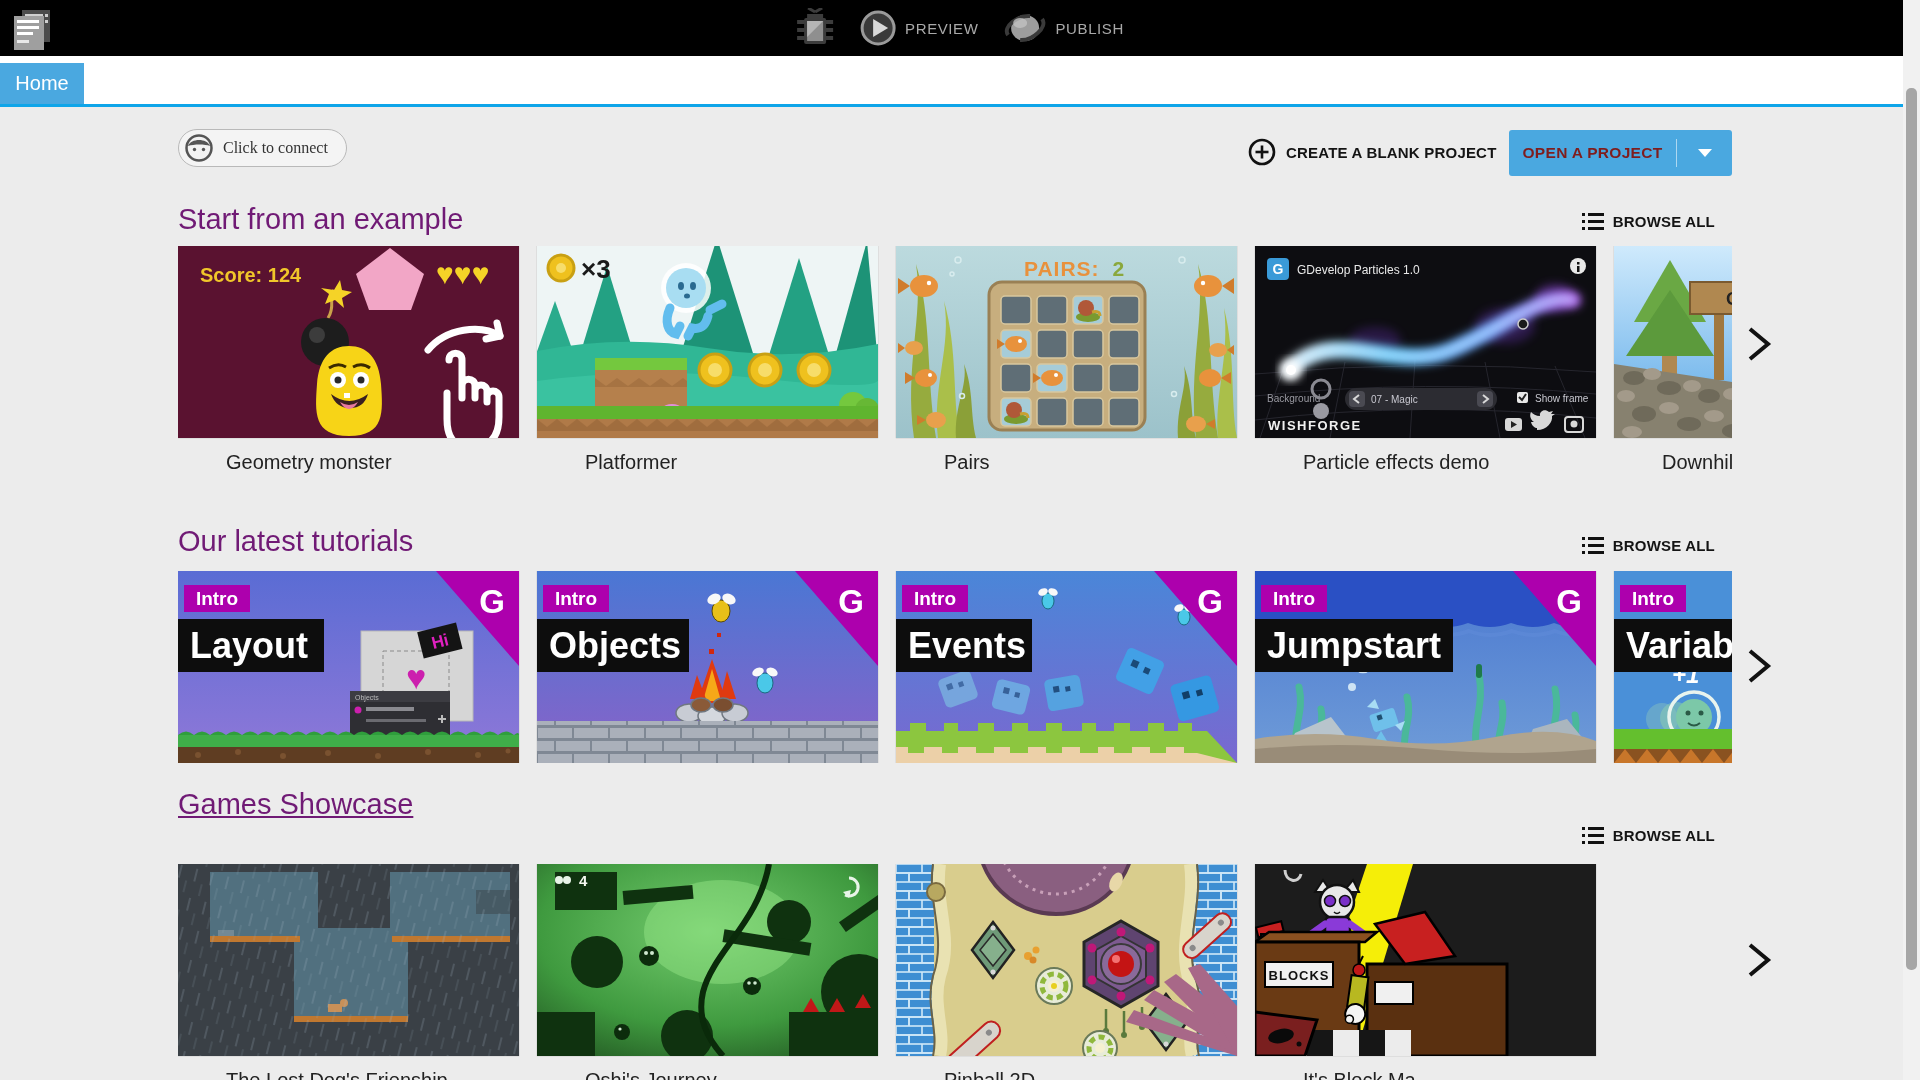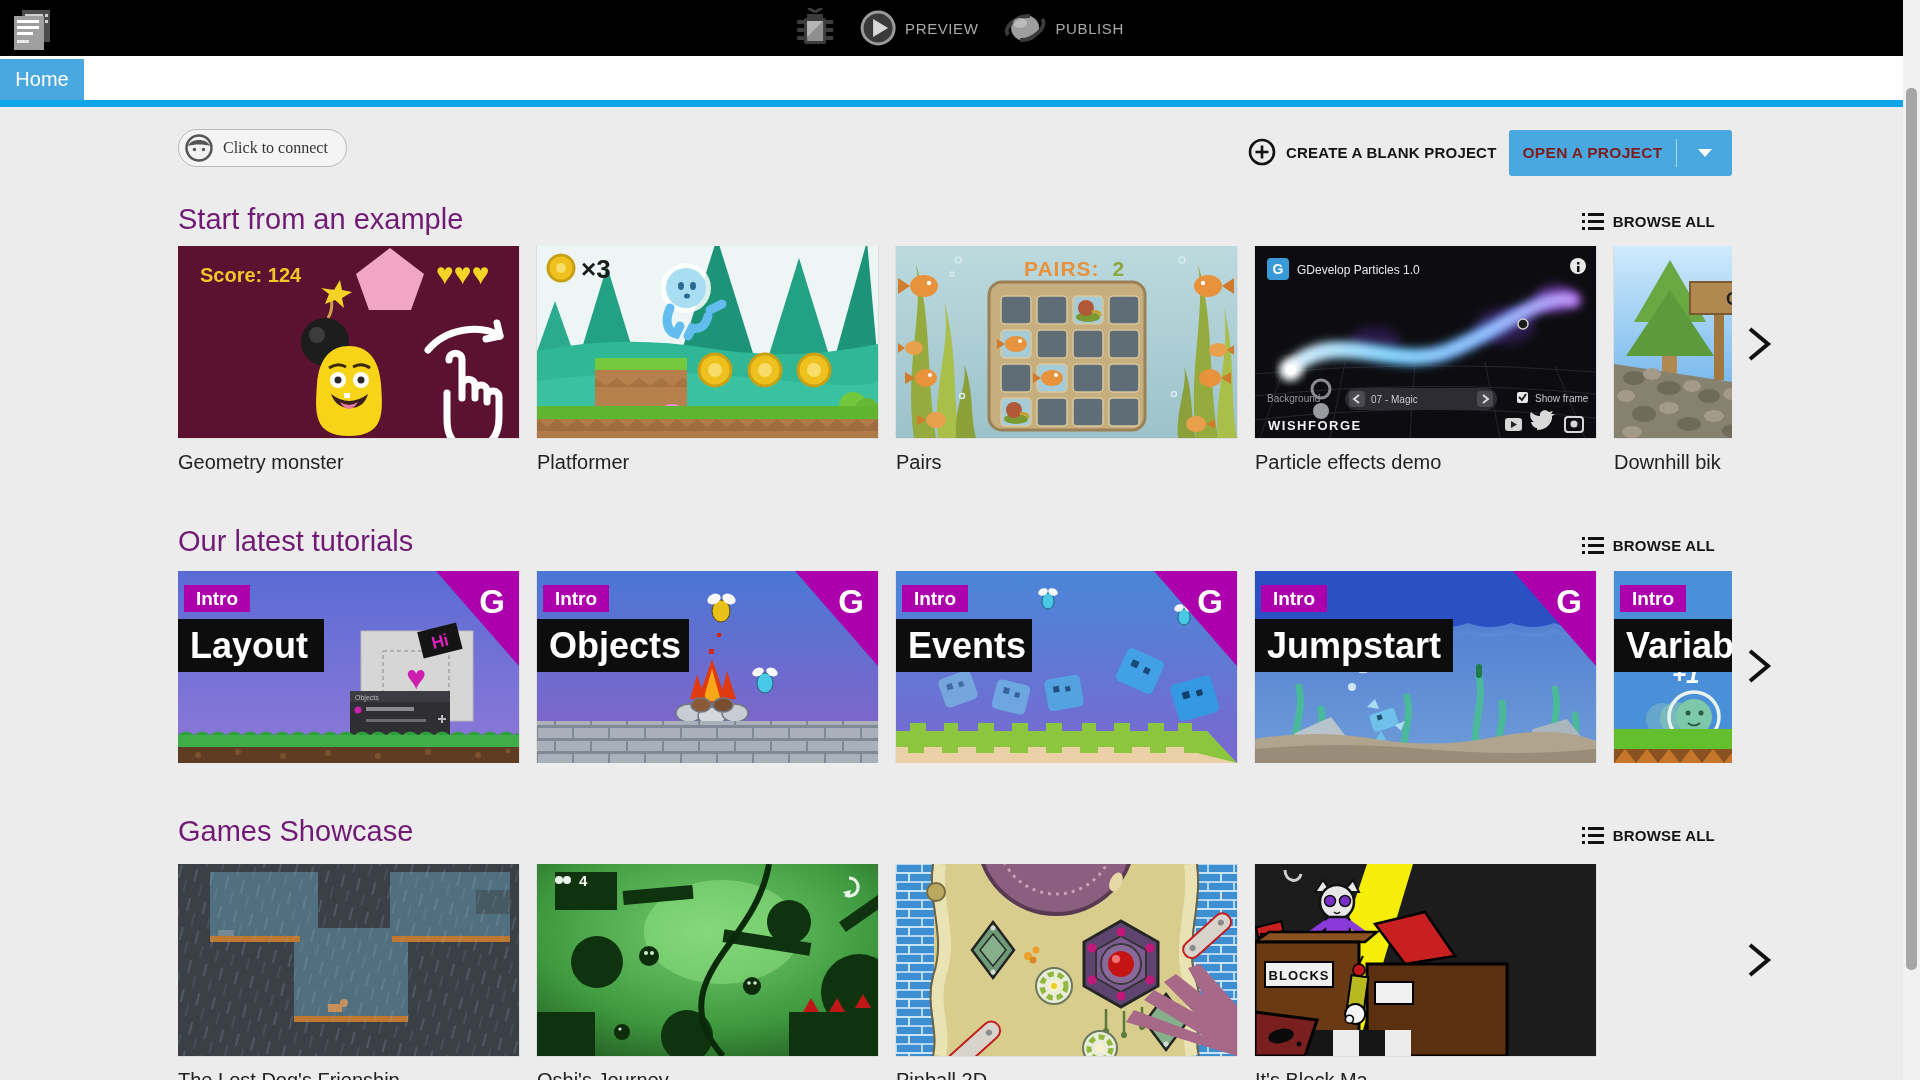--- a/index.html
+++ b/index.html
@@ -10,21 +10,21 @@
   
   .topbar { position:absolute; left:0; top:0; width:1920px; height:56px; background:#000000; }
   .menu-icon { position:absolute; left:12px; top:8px; width:40px; height:42px; cursor:pointer; }
   .center-tools { position:absolute; left:50%; top:0; transform:translateX(-50%); height:56px;
                   display:flex; align-items:center; gap:26px; }
   .tool { display:flex; align-items:center; gap:9px; }
   .tool-label { font-size:15px; color:#a9a9a9; letter-spacing:.6px; }
 
   
   .tabbar { position:absolute; left:0; top:56px; width:1920px; height:51px; background:#ffffff;
-            border-bottom:7px solid #0ea5e9; }
+            border-bottom:3px solid #0ea5e9; }
   .tab-home { position:absolute; left:0; bottom:0; width:84px; height:41px; background:#4aa8e0;
               color:#ffffff; font-size:20px; display:flex; align-items:center; justify-content:center;
               cursor:pointer; }
 
   
   .content { position:absolute; left:0; top:107px; width:1903px; height:973px; background:#ececec; }
 
   .connect-pill { position:absolute; left:178px; top:22px; height:38px; border:1px solid #b9b9b9;
                   border-radius:19px; background:#f4f4f4; display:flex; align-items:center;
                   padding:0 18px 0 6px; gap:10px; cursor:pointer;font-family:Liberation Serif, serif; }
@@ -46,21 +46,21 @@
   .sec-title { position:absolute; left:178px; font-size:29px; color:#701a75; font-weight:400; }
   .browse-all { position:absolute; right:188px; height:28px; display:flex; align-items:center;
                 gap:9px; cursor:pointer; }
   .browse-all span { font-size:15px; font-weight:600; color:#141414; letter-spacing:.2px; }
 
   .carousel { position:absolute; left:178px; width:1554px; overflow:hidden; display:flex; gap:18px; }
   .card { flex:0 0 341px; cursor:pointer; }
   .card-img { position:relative; width:341px; height:192px; overflow:hidden;
               box-shadow:0 0 1px rgba(0,0,0,.35); }
   .card-img svg { position:absolute; left:0; top:0; width:100%; height:100%; display:block; }
-  .card-label { margin-top:13px; font-size:20px; color:#222; }
+  .card-label { margin-top:13px; font-size:20px; color:#222;margin-left:48px; }
 
   .row-arrow { position:absolute; left:1742px; width:34px; height:38px; cursor:pointer; }
 
   
   .v-scroll-track { position:absolute; right:0; top:0; width:17px; height:1080px; background:#f1f1f1; }
   .v-scroll-thumb { position:absolute; right:3px; top:88px; width:11px; height:882px;
                     background:#a6a6a6; border-radius:5px; cursor:grab; }
 
   svg text { font-family:"Liberation Sans", sans-serif; }
 </style>
@@ -673,21 +673,21 @@
             <text x="12" y="87" font-size="36" font-weight="bold" fill="#ffffff">Variab</text>
           </svg>
         </div>
       </div>
     </div>
 
     <svg class="row-arrow" style="top:540px;" viewBox="0 0 34 38">
       <polyline points="8,4 26,19 8,34" stroke="#111" stroke-width="4" fill="none"></polyline>
     </svg>
 
-    <div class="sec-title" style="top:708px;">Games Showcase</div>
+    <div class="sec-title" style="top:681px;text-decoration:underline;">Games Showcase</div>
     <div class="browse-all" style="top:714px;">
       <svg width="22" height="17" viewBox="0 0 22 17">
         <rect x="0" y="0" width="3" height="3" fill="#111"></rect>
           <rect x="6" y="0" width="16" height="3" fill="#111"></rect>
         <rect x="0" y="7" width="3" height="3" fill="#111"></rect>
           <rect x="6" y="7" width="16" height="3" fill="#111"></rect>
         <rect x="0" y="14" width="3" height="3" fill="#111"></rect>
           <rect x="6" y="14" width="16" height="3" fill="#111"></rect>
       </svg>
       <span>BROWSE ALL</span>

